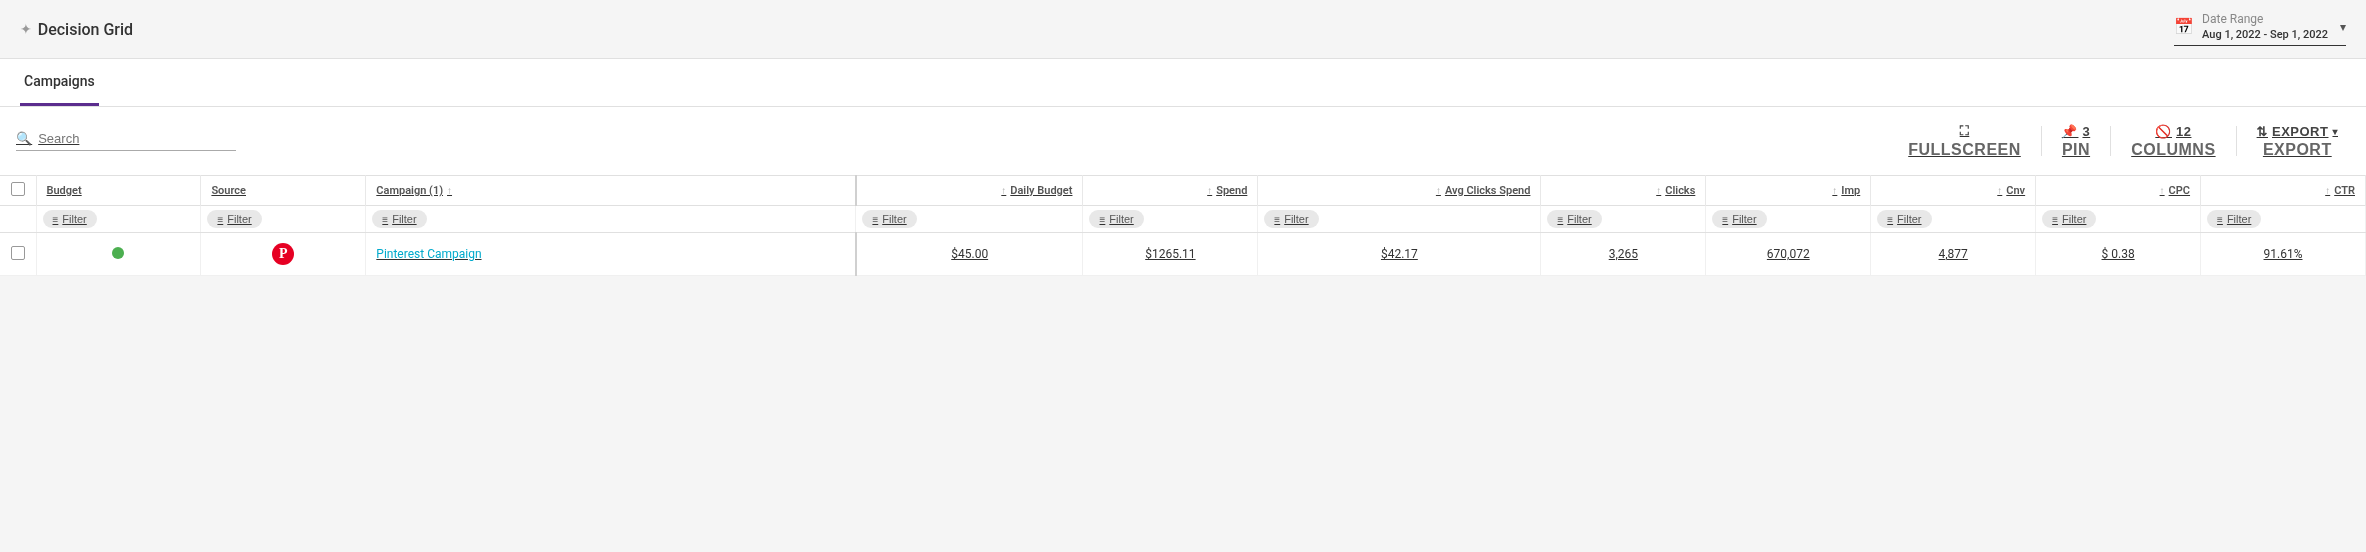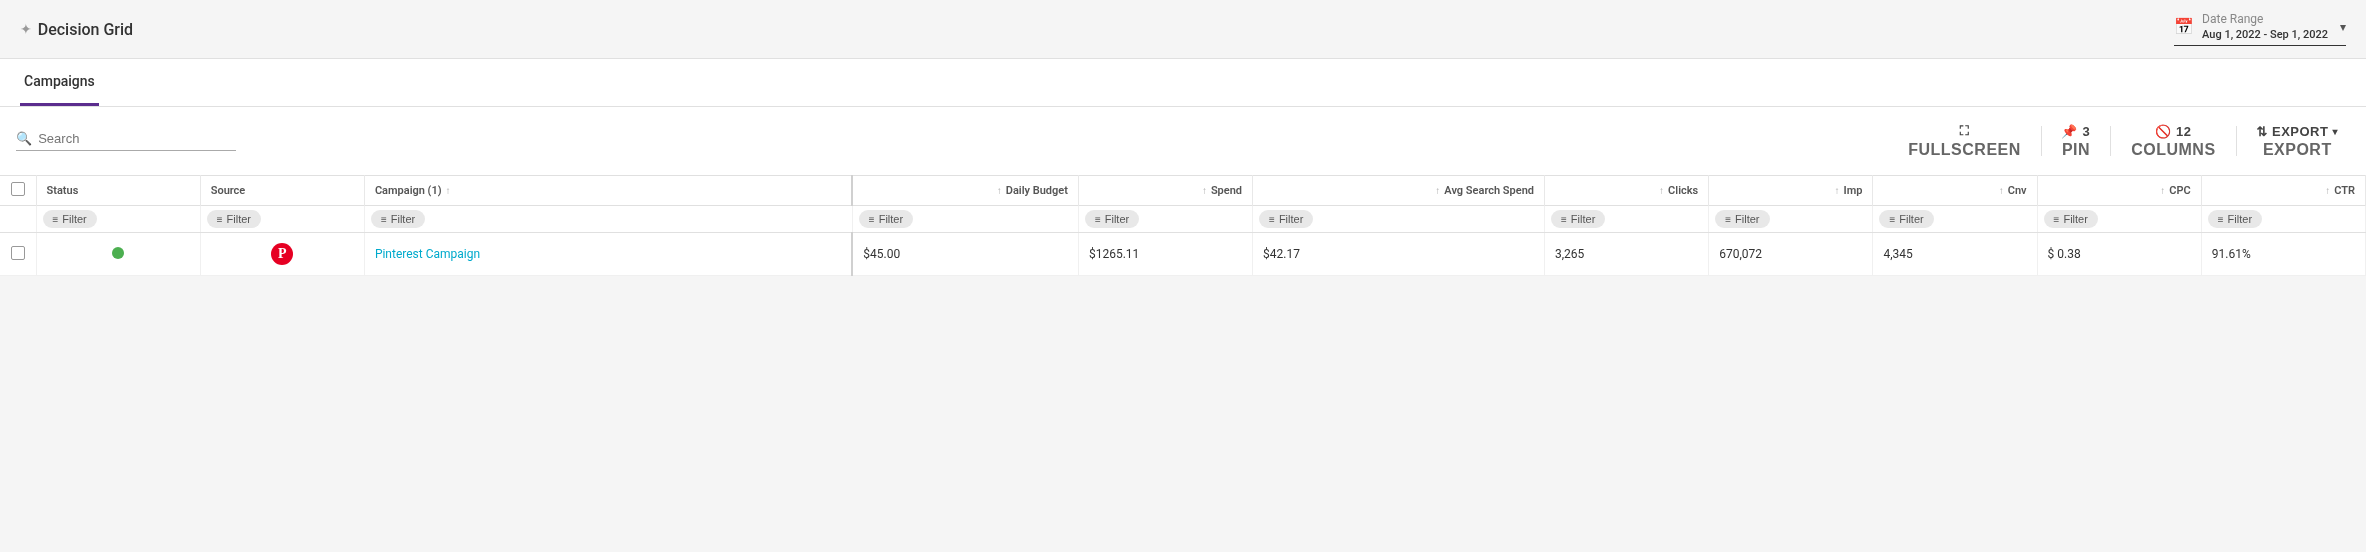--- a/index.html
+++ b/index.html
@@ -57,20 +57,21 @@
     }
     .chevron-down {
       color: #555;
       font-size: 12px;
       margin-left: 4px;
     }
     .main-content {
       background: #fff;
       margin: 0;
       border-top: 1px solid #e0e0e0;
+      text-decoration: underline;
     }
     .tabs-bar {
       padding: 0 20px;
       border-bottom: 1px solid #e0e0e0;
     }
     .tab {
       display: inline-block;
       padding: 14px 4px;
       font-size: 14px;
       font-weight: 500;
@@ -217,21 +218,21 @@
     tbody tr {
       border-bottom: 1px solid #f0f0f0;
     }
     td {
       padding: 10px 10px;
       vertical-align: middle;
       font-size: 12px;
       color: #333;
       border-right: 1px solid #f0f0f0;
     }
-    td.numeric { text-align: left; }
+    td.numeric { text-align: center; }
     .checkbox-cell {
       width: 36px;
       text-align: center;
       padding: 0 8px;
     }
     .checkbox {
       width: 14px;
       height: 14px;
       border: 1.5px solid #999;
       border-radius: 2px;
@@ -336,21 +337,21 @@
 
     <div class="table-wrapper">
       <table>
         <thead>
           <tr>
             <th class="checkbox-cell">
               <span class="checkbox"></span>
             </th>
             <th>
               <div class="col-header">
-                <span>Status</span>
+                <span>Budget</span>
               </div>
             </th>
             <th>
               <div class="col-header">
                 <span>Source</span>
               </div>
             </th>
             <th style="min-width:200px;">
               <div class="col-header">
                 <span>Campaign (1)</span>
@@ -365,21 +366,21 @@
             </th>
             <th class="numeric">
               <div class="col-header numeric">
                 <span class="sort-icon">↑</span>
                 <span>Spend</span>
               </div>
             </th>
             <th class="numeric">
               <div class="col-header numeric">
                 <span class="sort-icon">↑</span>
-                <span>Avg Search Spend</span>
+                <span>Avg Clicks Spend</span>
               </div>
             </th>
             <th class="numeric">
               <div class="col-header numeric">
                 <span class="sort-icon">↑</span>
                 <span>Clicks</span>
               </div>
             </th>
             <th class="numeric">
               <div class="col-header numeric">
@@ -489,21 +490,21 @@
               <span class="pinterest-icon">P</span>
             </td>
             <td>
               <a class="campaign-link">Pinterest Campaign</a>
             </td>
             <td class="numeric border-left-col">$45.00</td>
             <td class="numeric">$1265.11</td>
             <td class="numeric">$42.17</td>
             <td class="numeric">3,265</td>
             <td class="numeric">670,072</td>
-            <td class="numeric">4,345</td>
+            <td class="numeric">4,877</td>
             <td class="numeric">$ 0.38</td>
             <td class="numeric">91.61%</td>
           </tr>
         </tbody>
       </table>
     </div>
   </div>
 </div>
 
 </body></html>

